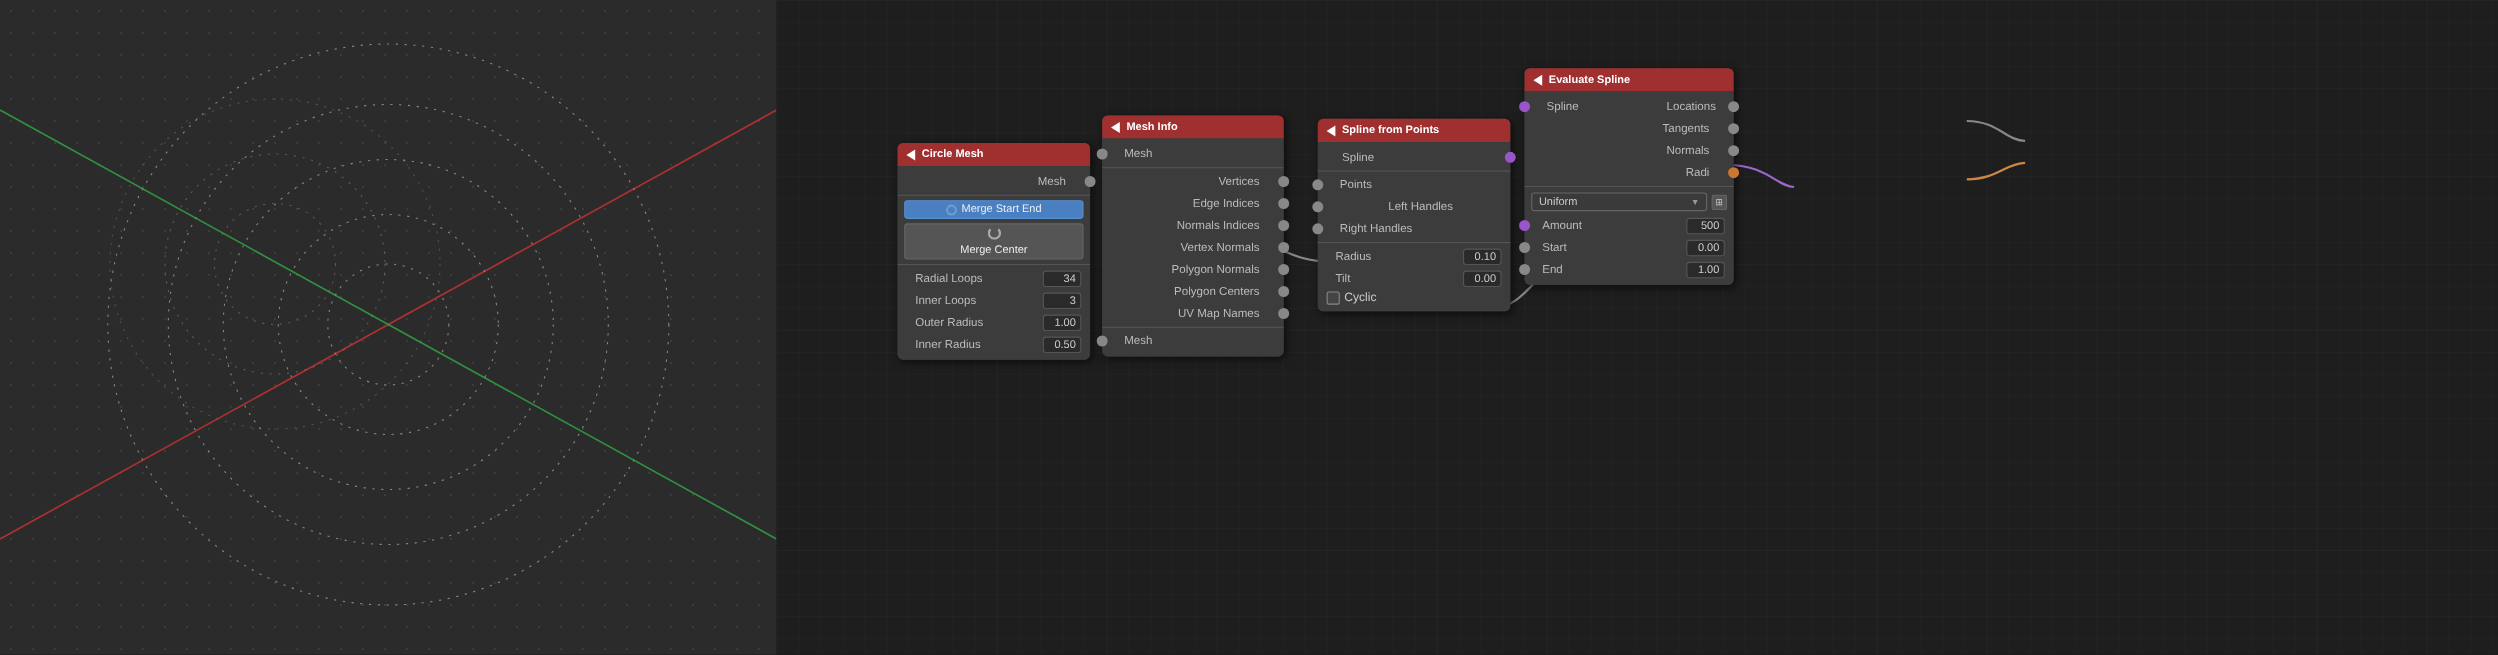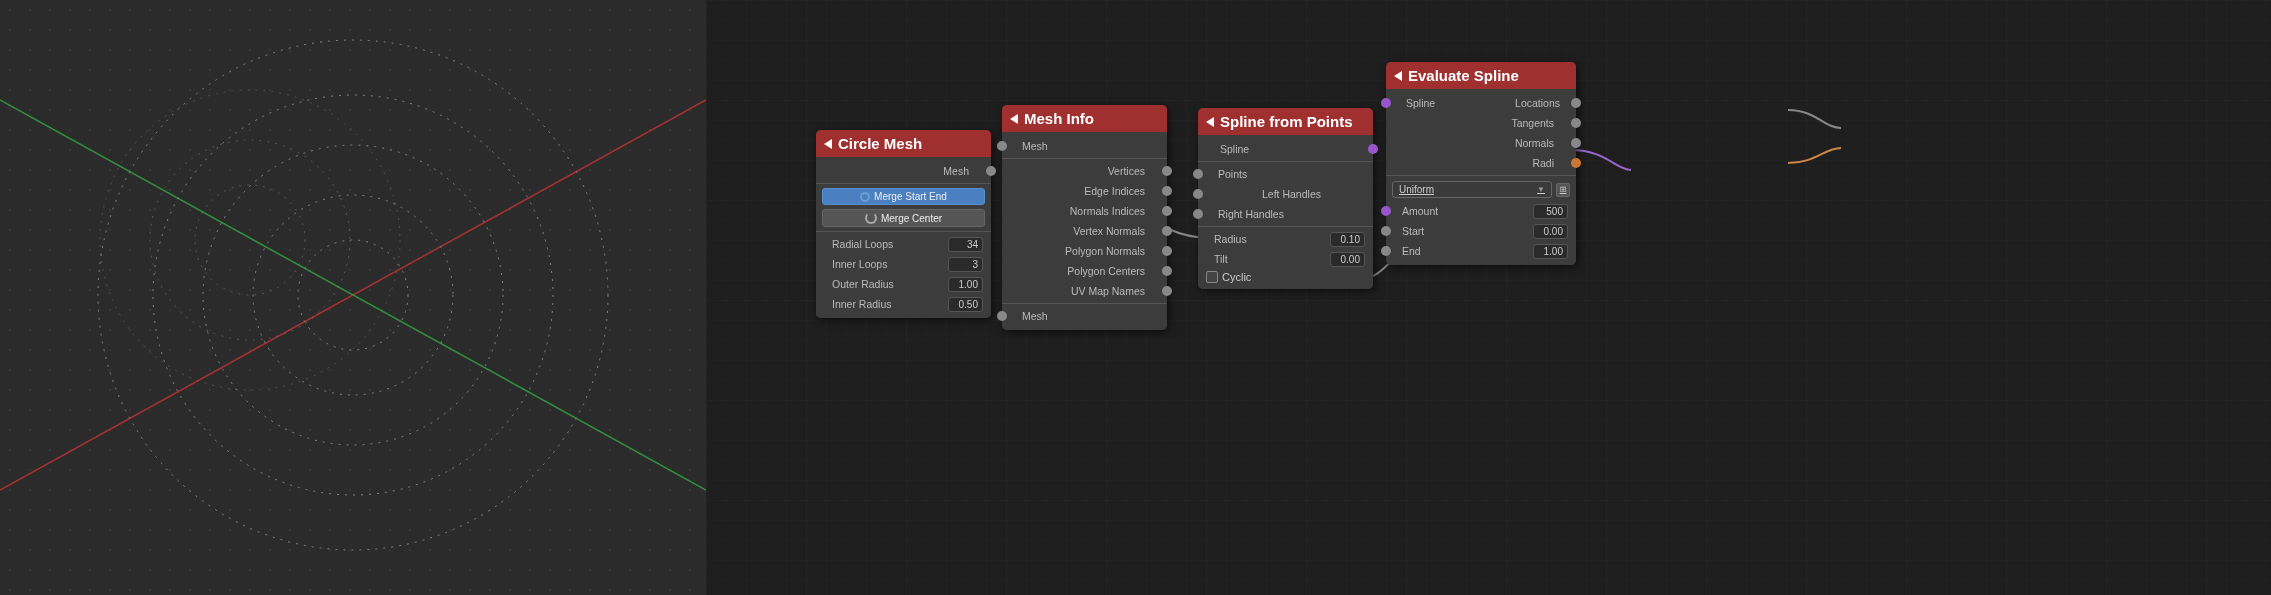--- a/index.html
+++ b/index.html
@@ -66,21 +66,21 @@
       min-width: 160px;
       box-shadow: 2px 2px 8px rgba(0,0,0,0.6);
       background: #3a3a3a;
     }
 
     .node-header {
       border-radius: 5px 5px 0 0;
       padding: 5px 8px;
       display: flex;
       align-items: center;
-      font-size: 15px;
+      font-size: 10px;
       font-weight: bold;
       color: #fff;
     }
 
     .node-header .header-triangle {
       width: 0; height: 0;
       border-top: 5px solid transparent;
       border-bottom: 5px solid transparent;
       border-right: 8px solid #fff;
       margin-right: 6px;
@@ -145,21 +145,20 @@
     .node-button.active {
       background: #4a7fc1;
       border-color: #5590d0;
     }
 
     .dropdown-row {
       display: flex;
       align-items: center;
       padding: 3px 6px;
       gap: 4px;
-      text-decoration: underline;
     }
 
     .dropdown-display {
       background: #3a3a3a;
       border: 1px solid #666;
       border-radius: 3px;
       color: #ccc;
       font-size: 10px;
       padding: 2px 6px;
       display: flex;
@@ -344,21 +343,21 @@
       <div class="separator"></div>
 
       <div class="node-row" style="padding:2px 6px;">
         <button class="node-button active" style="width:100%;justify-content:center;">
           <span class="blue-dot"></span>
           <span>Merge Start End</span>
         </button>
       </div>
 
       <div class="node-row" style="padding:2px 6px;">
-        <button class="node-button" style="width:100%;justify-content:center;">
+        <button class="node-button" style="width:100%;justify-content:center;flex-direction:column;">
           <span class="spin-icon"></span>
           <span>Merge Center</span>
         </button>
       </div>
 
       <div class="separator"></div>
 
       <div class="node-row">
         <span class="node-row-label left">Radial Loops</span>
         <span class="row-value">34</span>

